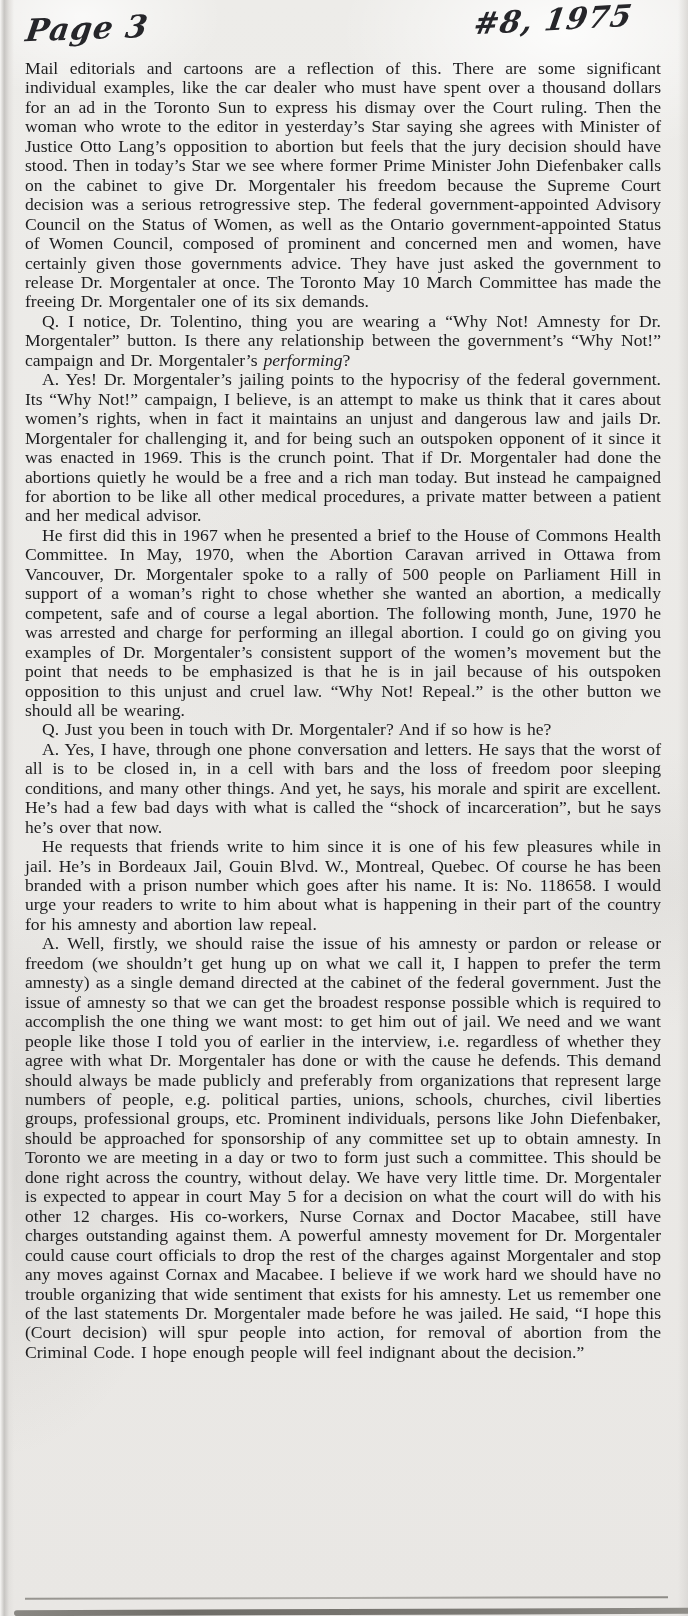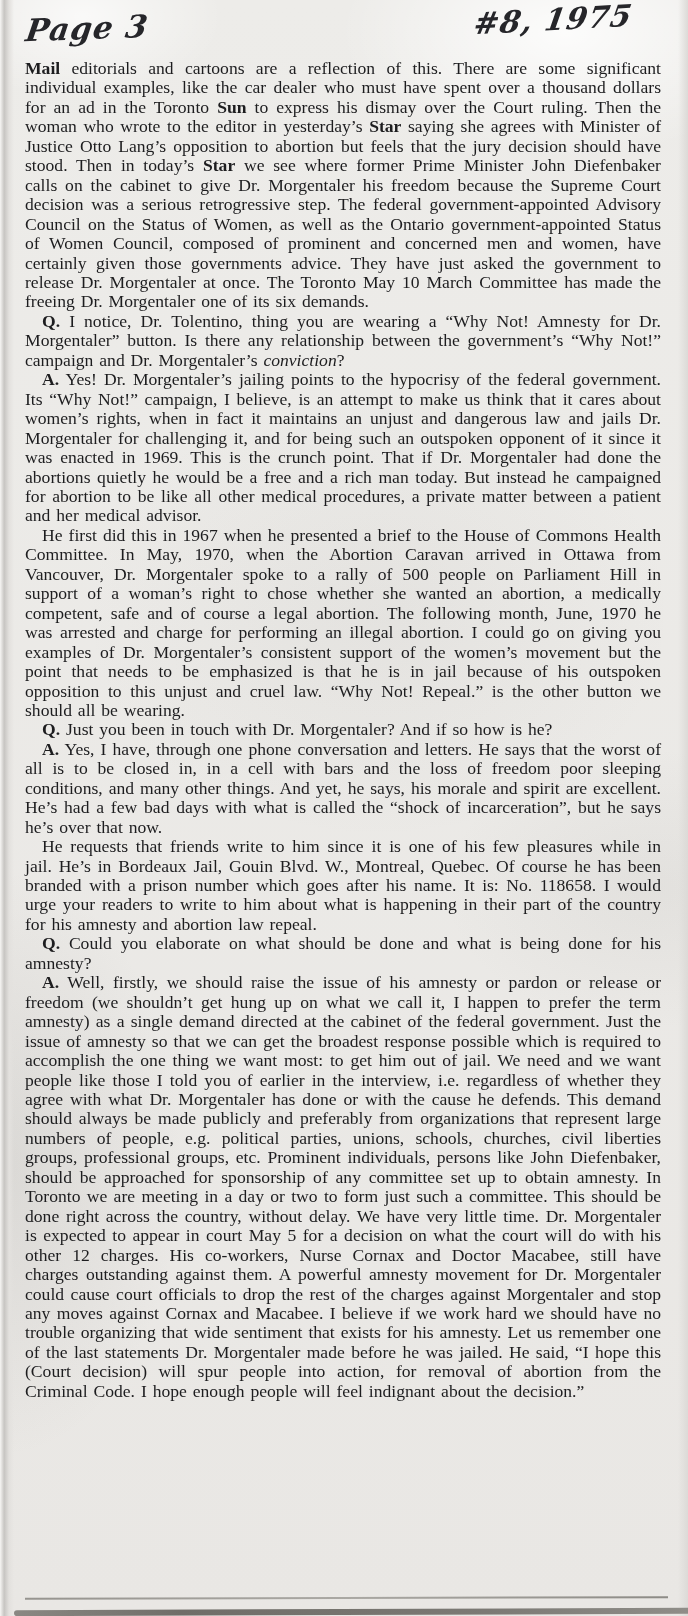--- a/index.html
+++ b/index.html
@@ -65,21 +65,21 @@
     font-size: 17.6px;
     line-height: 19.45px;
     word-spacing: 1.5px;
   }
   .article p {
     margin: 0;
     text-align: justify;
     text-indent: 17px;
   }
   .article p.no-indent { text-indent: 0; }
-  .article .b { font-weight: bold; }
+  .article .b { font-weight: normal; }
   .article .i { font-style: italic; }
   .clip-rule {
     position: absolute;
     left: 25px; right: 20px;
     top: 1597px;
     height: 2px;
     background: linear-gradient(to right, #96948f, #aaa8a3 50%, #8d8b86);
     transform: rotate(-0.15deg);
   }
   .scan-edge-line {
@@ -98,25 +98,24 @@
 <div id="scan-page">
   <div class="edge-left"></div>
   <div class="edge-right"></div>
 
   <div id="hw-page" class="handwriting">Page 3</div>
 
   <div id="hw-issue" class="handwriting">#8, 1975</div>
 
   <div class="article" id="article-body">
       <p class="no-indent"><span class="b">Mail</span><span> editorials and cartoons are a reflection of this. There are some significant individual examples, like the car dealer who must have spent over a thousand dollars for an ad in the Toronto </span><span class="b">Sun</span><span> to express his dismay over the Court ruling. Then the woman who wrote to the editor in yesterday’s </span><span class="b">Star</span><span> saying she agrees with Minister of Justice Otto Lang’s opposition to abortion but feels that the jury decision should have stood. Then in today’s </span><span class="b">Star</span><span> we see where former Prime Minister John Diefenbaker calls on the cabinet to give Dr. Morgentaler his freedom because the Supreme Court decision was a serious retrogressive step. The federal government-appointed Advisory Council on the Status of Women, as well as the Ontario government-appointed Status of Women Council, composed of prominent and concerned men and women, have certainly given those governments advice. They have just asked the government to release Dr. Morgentaler at once. The Toronto May 10 March Committee has made the freeing Dr. Morgentaler one of its six demands.</span></p>
-      <p class=""><span class="b">Q.</span><span> I notice, Dr. Tolentino, thing you are wearing a “Why Not! Amnesty for Dr. Morgentaler” button. Is there any relationship between the government’s “Why Not!” campaign and Dr. Morgentaler’s </span><span class="i">conviction</span><span>?</span></p>
+      <p class=""><span class="b">Q.</span><span> I notice, Dr. Tolentino, thing you are wearing a “Why Not! Amnesty for Dr. Morgentaler” button. Is there any relationship between the government’s “Why Not!” campaign and Dr. Morgentaler’s </span><span class="i">performing</span><span>?</span></p>
       <p class=""><span class="b">A.</span><span> Yes! Dr. Morgentaler’s jailing points to the hypocrisy of the federal government. Its “Why Not!” campaign, I believe, is an attempt to make us think that it cares about women’s rights, when in fact it maintains an unjust and dangerous law and jails Dr. Morgentaler for challenging it, and for being such an outspoken opponent of it since it was enacted in 1969. This is the crunch point. That if Dr. Morgentaler had done the abortions quietly he would be a free and a rich man today. But instead he campaigned for abortion to be like all other medical procedures, a private matter between a patient and her medical advisor.</span></p>
       <p class=""><span>He first did this in 1967 when he presented a brief to the House of Commons Health Committee. In May, 1970, when the Abortion Caravan arrived in Ottawa from Vancouver, Dr. Morgentaler spoke to a rally of 500 people on Parliament Hill in support of a woman’s right to chose whether she wanted an abortion, a medically competent, safe and of course a legal abortion. The following month, June, 1970 he was arrested and charge for performing an illegal abortion. I could go on giving you examples of Dr. Morgentaler’s consistent support of the women’s movement but the point that needs to be emphasized is that he is in jail because of his outspoken opposition to this unjust and cruel law. “Why Not! Repeal.” is the other button we should all be wearing.</span></p>
       <p class=""><span class="b">Q.</span><span> Just you been in touch with Dr. Morgentaler? And if so how is he?</span></p>
       <p class=""><span class="b">A.</span><span> Yes, I have, through one phone conversation and letters. He says that the worst of all is to be closed in, in a cell with bars and the loss of freedom poor sleeping conditions, and many other things. And yet, he says, his morale and spirit are excellent. He’s had a few bad days with what is called the “shock of incarceration”, but he says he’s over that now.</span></p>
       <p class=""><span>He requests that friends write to him since it is one of his few pleasures while in jail. He’s in Bordeaux Jail, Gouin Blvd. W., Montreal, Quebec. Of course he has been branded with a prison number which goes after his name. It is: No. 118658. I would urge your readers to write to him about what is happening in their part of the country for his amnesty and abortion law repeal.</span></p>
-      <p class=""><span class="b">Q.</span><span> Could you elaborate on what should be done and what is being done for his amnesty?</span></p>
       <p class=""><span class="b">A.</span><span> Well, firstly, we should raise the issue of his amnesty or pardon or release or freedom (we shouldn’t get hung up on what we call it, I happen to prefer the term amnesty) as a single demand directed at the cabinet of the federal government. Just the issue of amnesty so that we can get the broadest response possible which is required to accomplish the one thing we want most: to get him out of jail. We need and we want people like those I told you of earlier in the interview, i.e. regardless of whether they agree with what Dr. Morgentaler has done or with the cause he defends. This demand should always be made publicly and preferably from organizations that represent large numbers of people, e.g. political parties, unions, schools, churches, civil liberties groups, professional groups, etc. Prominent individuals, persons like John Diefenbaker, should be approached for sponsorship of any committee set up to obtain amnesty. In Toronto we are meeting in a day or two to form just such a committee. This should be done right across the country, without delay. We have very little time. Dr. Morgentaler is expected to appear in court May 5 for a decision on what the court will do with his other 12 charges. His co-workers, Nurse Cornax and Doctor Macabee, still have charges outstanding against them. A powerful amnesty movement for Dr. Morgentaler could cause court officials to drop the rest of the charges against Morgentaler and stop any moves against Cornax and Macabee. I believe if we work hard we should have no trouble organizing that wide sentiment that exists for his amnesty. Let us remember one of the last statements Dr. Morgentaler made before he was jailed. He said, “I hope this (Court decision) will spur people into action, for removal of abortion from the Criminal Code. I hope enough people will feel indignant about the decision.”</span></p>
     </div>
 
   <div class="clip-rule"></div>
   <div class="scan-edge-line"></div>
 </div>
 
 </body></html>

